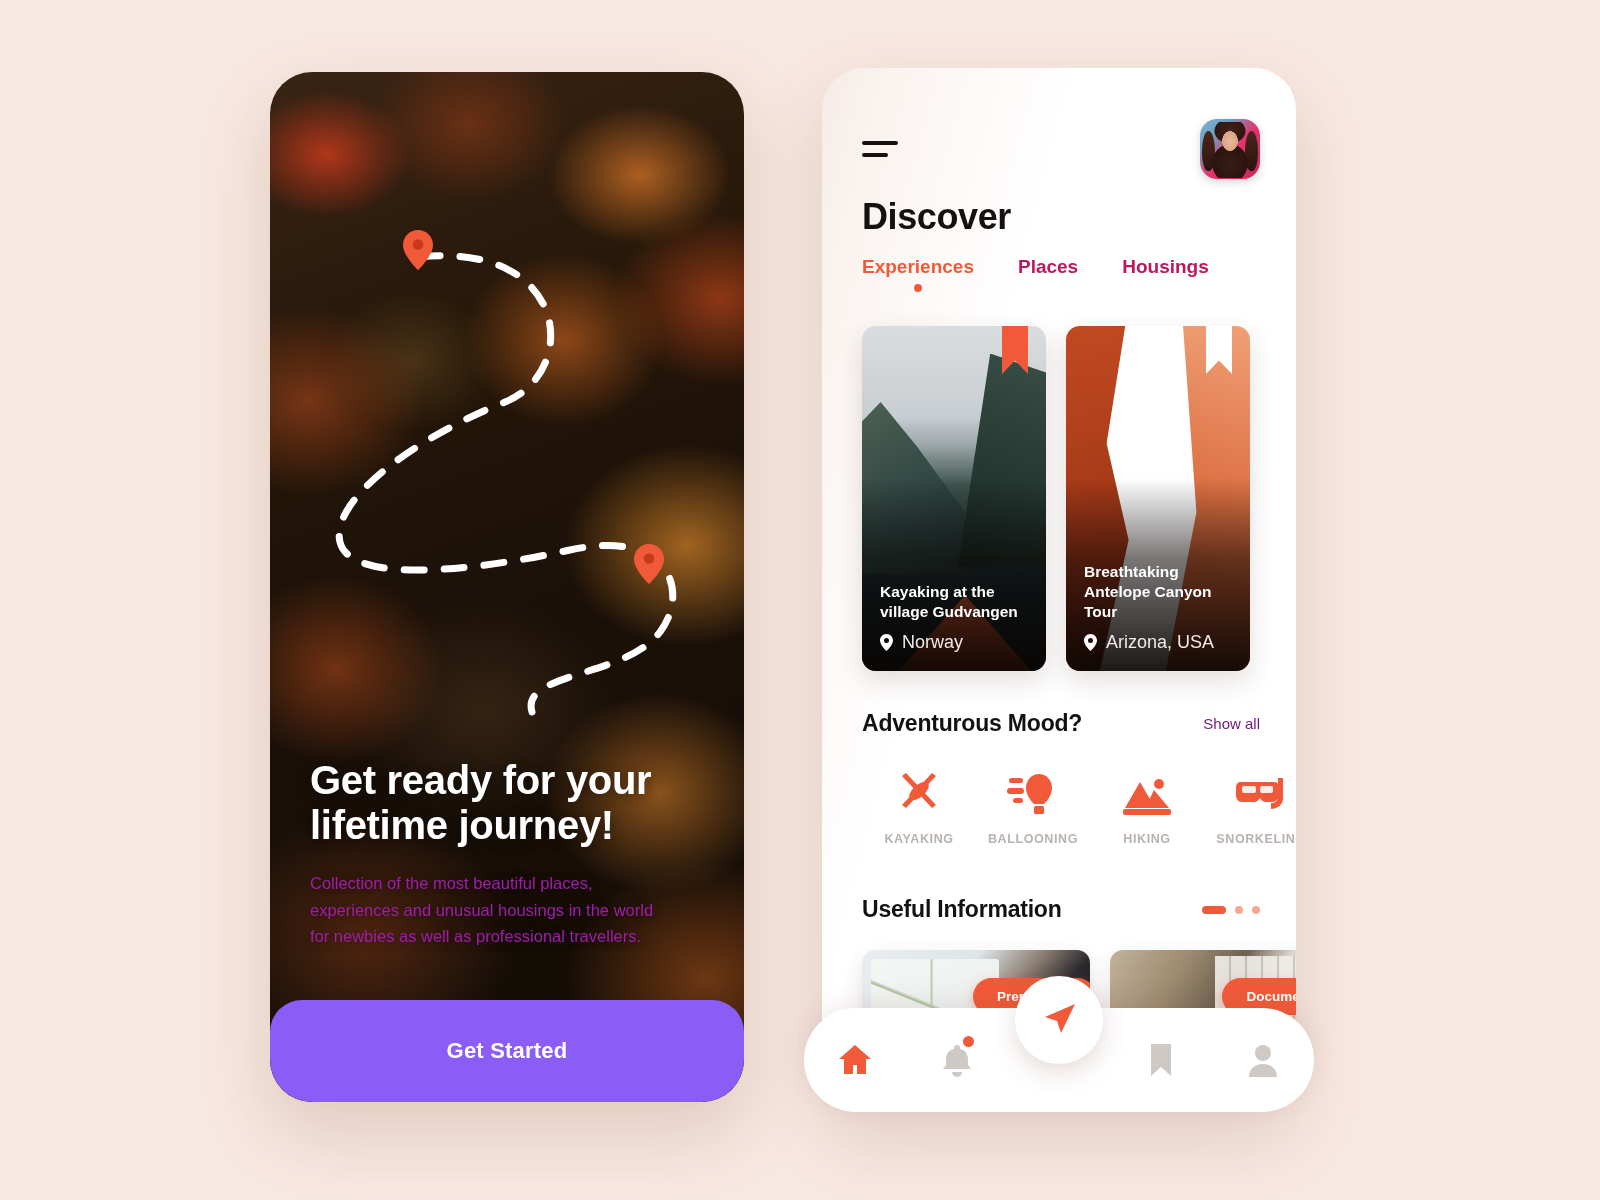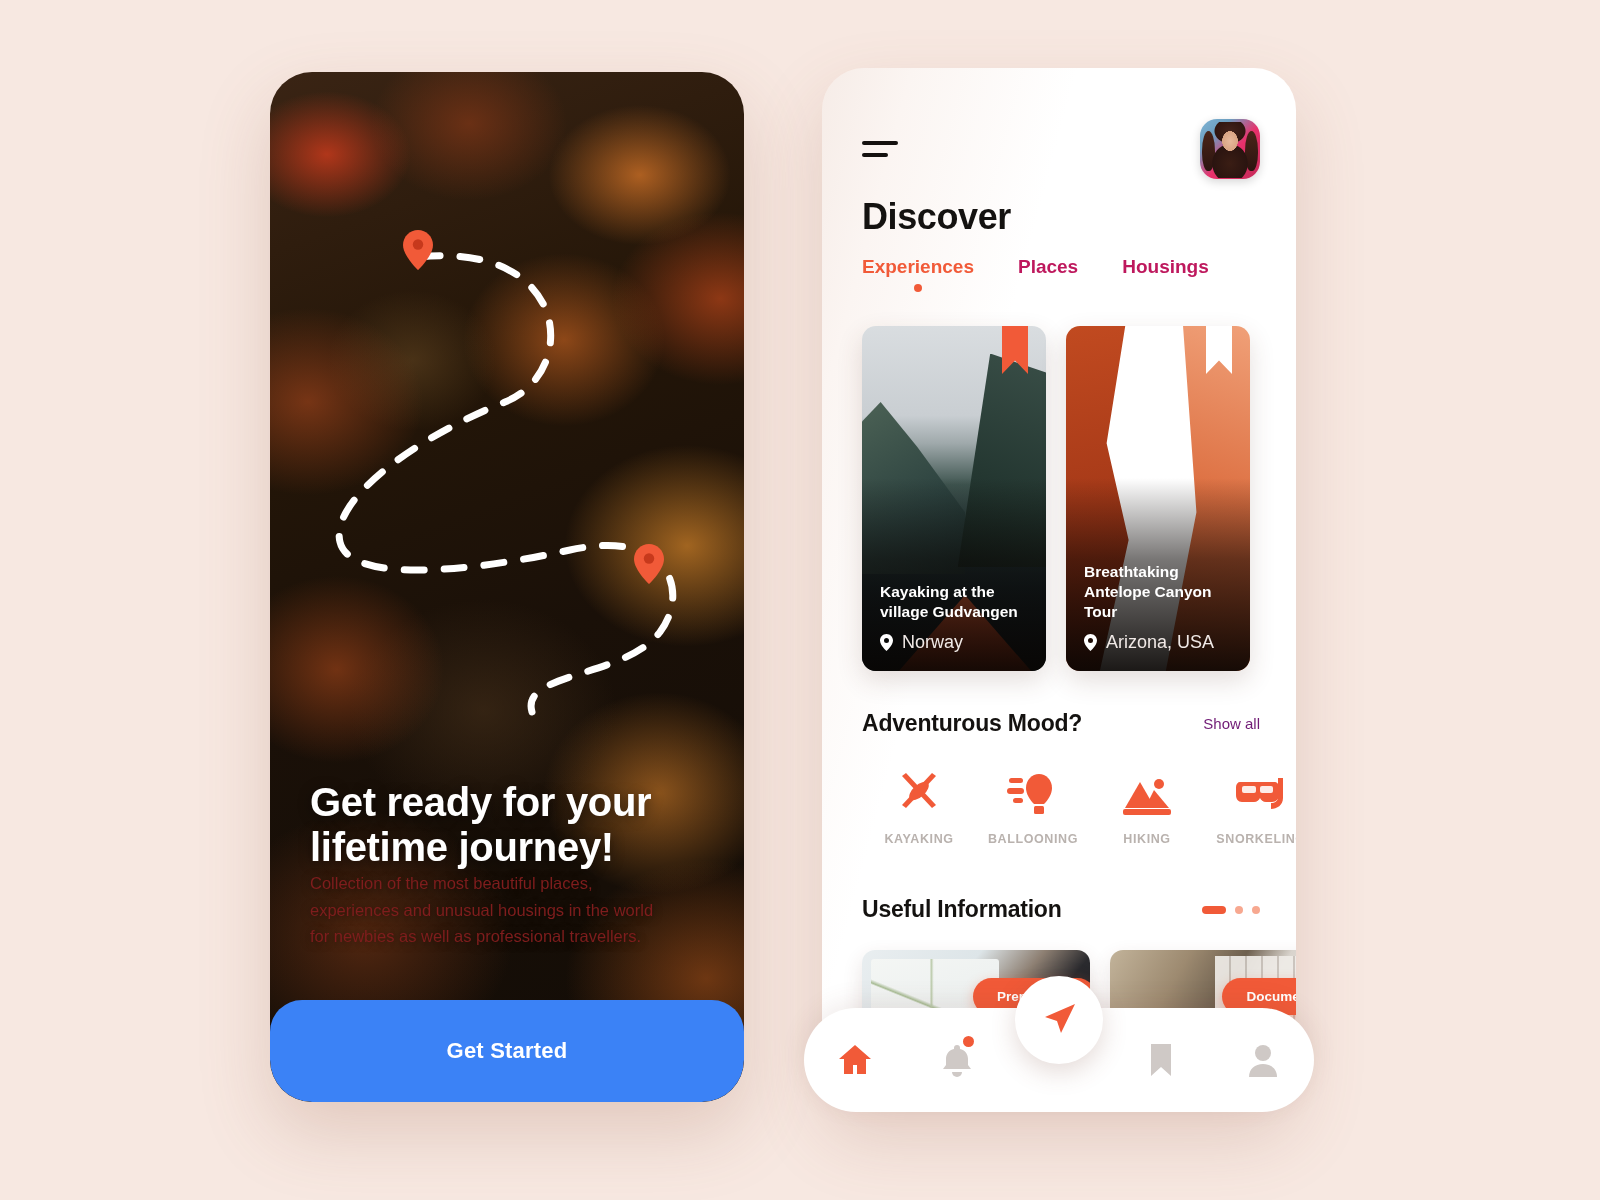--- a/index.html
+++ b/index.html
@@ -59,28 +59,29 @@
   .left-content {
     position:absolute; left:40px; right:40px; bottom:152px;
   }
   .hero-title {
     font-size:40px; font-weight:700; color:#fff;
     line-height:1.12; letter-spacing:-.3px;
     text-shadow:0 2px 14px rgba(0,0,0,.45);
     white-space:pre-line;
   }
   .hero-sub {
-    font-size:16.5px; color:#7f1d1d; line-height:1.62;
+    margin-top:22px;
+    font-size:16.5px; color:#a21caf; line-height:1.62;
     text-shadow:0 1px 10px rgba(0,0,0,.5);
     white-space:pre-line;
   }
   #get-started {
     position:absolute; left:0; right:0; bottom:0;
     height:102px;
-    background:#3b82f6;
+    background:#8b5cf6;
     border:none; cursor:pointer;
     color:#fff; font-size:22px; font-weight:700;
     font-family:inherit;
     border-radius:32px 32px 42px 42px;
     display:flex; align-items:center; justify-content:center;
     letter-spacing:.2px;
   }
 
   
   #phone-right {

